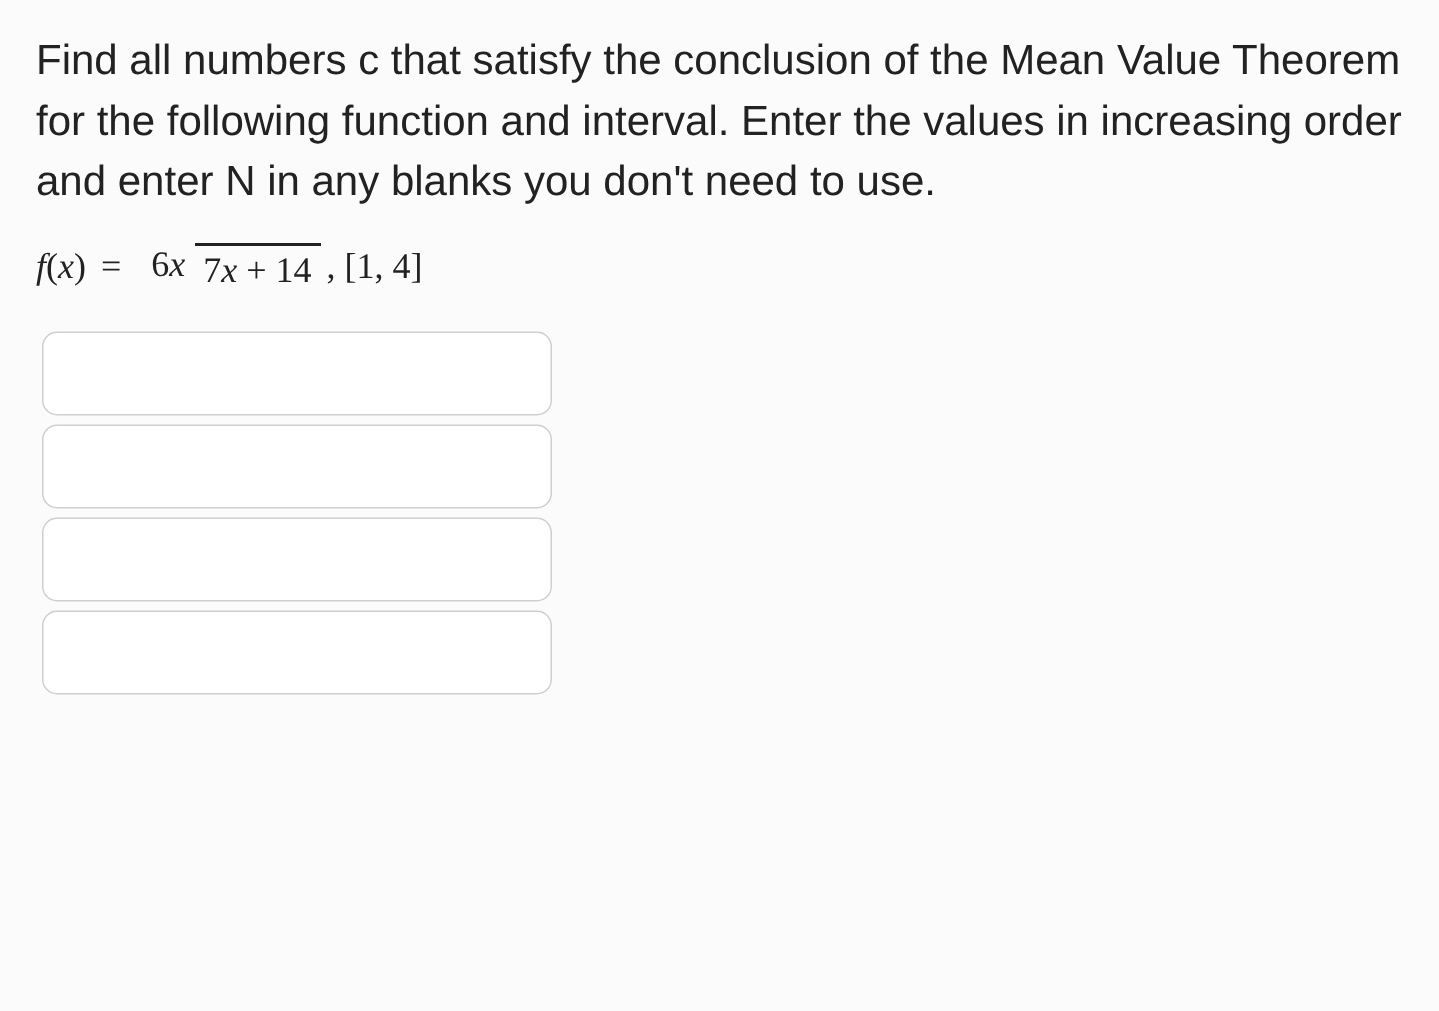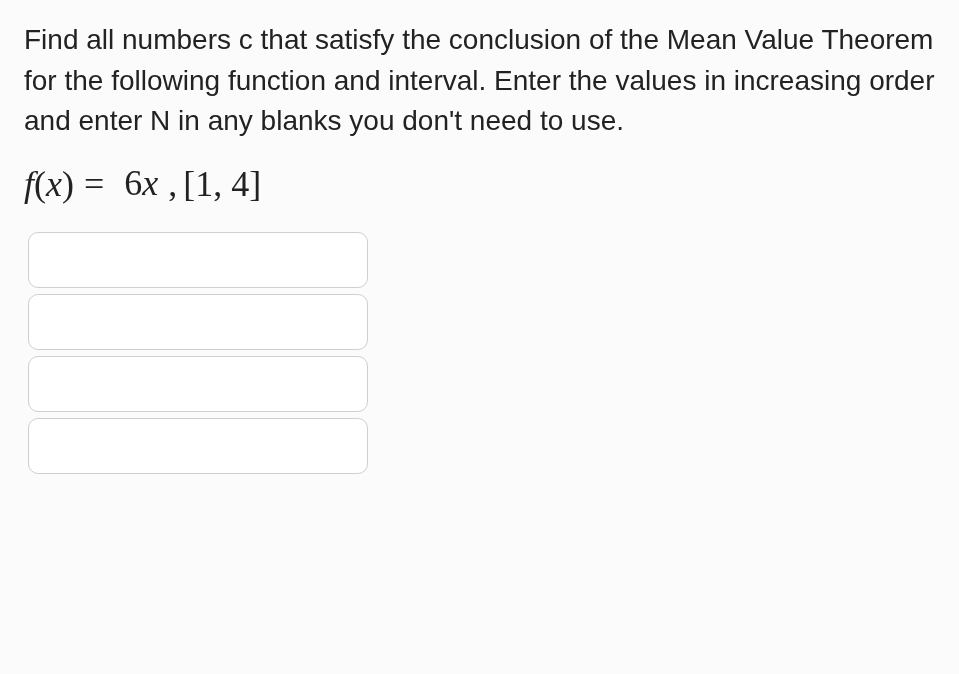--- a/index.html
+++ b/index.html
@@ -16,21 +16,21 @@
       width: 959px;
     }
     .problem-text {
       line-height: 1.45;
       margin-bottom: 20px;
     }
     .formula-row {
       display: flex;
       align-items: center;
       font-family: 'Times New Roman', Times, serif;
-      font-size: 36px;
+      font-size: 24px;
       margin-bottom: 26px;
       margin-top: 10px;
     }
     .equals {
       margin: 0 10px;
     }
     .fraction {
       display: inline-flex;
       flex-direction: row;
       align-items: center;
@@ -77,20 +77,23 @@
 
 <div class="formula-row">
   <span>
     <span class="italic">f</span><span>(</span><span class="italic">x</span><span>)</span>
   </span>
   <span class="equals">=</span>
   <span class="fraction">
     <span class="num">
       <span>6</span><span class="italic">x</span>
     </span>
+    <span class="den">
+      <span>7</span><span class="italic">x</span><span> + </span><span>14</span>
+    </span>
   </span>
   <span>, </span>
   <span class="interval">[1, 4]</span>
 </div>
 
 <div class="inputs">
   <input type="text" class="answer-input" style="">
   <input type="text" class="answer-input" style="">
   <input type="text" class="answer-input" style="">
   <input type="text" class="answer-input" style="">

